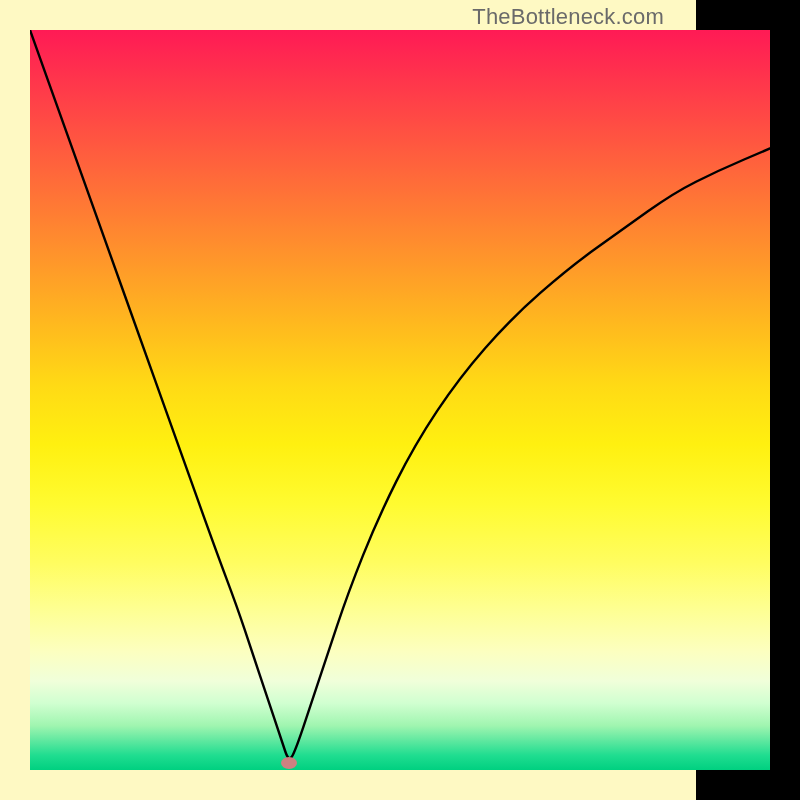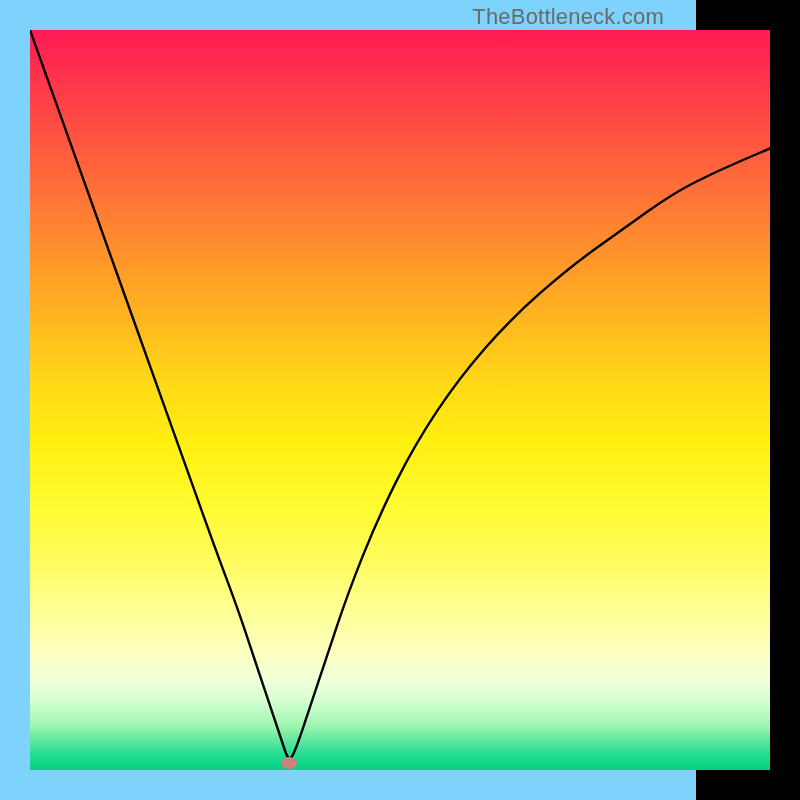--- a/index.html
+++ b/index.html
@@ -10,21 +10,21 @@
     overflow: hidden;
     background: #000;
     font-family: Arial, Helvetica, sans-serif;
   }
   .frame {
     position: absolute;
     top: 0;
     left: 0;
     width: 696px;
     height: 800px;
-    background: #7dd3fc;
+    background: #fef9c3;
   }
   .plot-area {
     position: absolute;
     top: 30px;
     left: 30px;
     width: 740px;
     height: 740px;
     background: linear-gradient(to bottom,
       #ff1a55 0%,
       #ff3a4a 8%,

